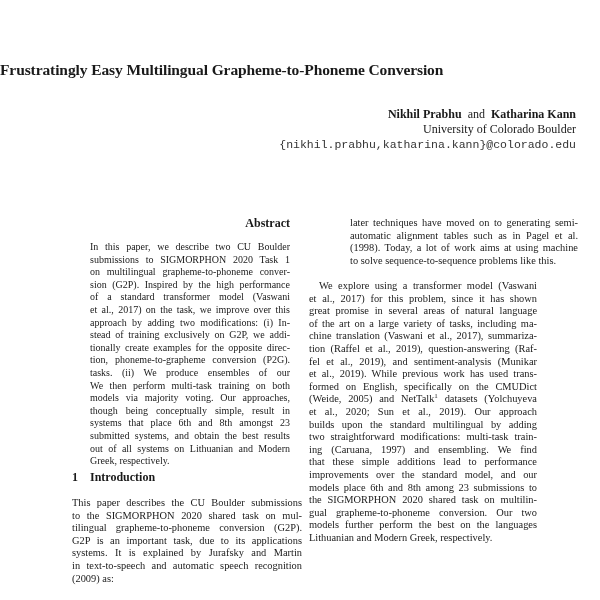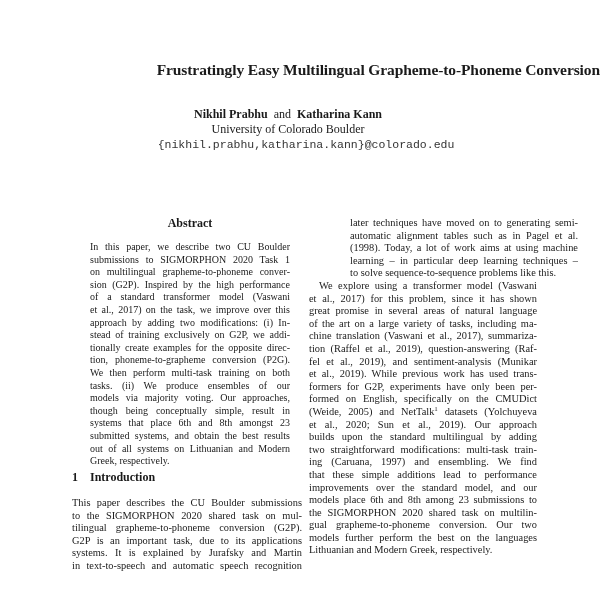--- a/index.html
+++ b/index.html
@@ -1,26 +1,26 @@
 <!DOCTYPE html>
 <html><head>
   <meta charset="utf-8">
   <style>
     html, body { margin:0; padding:0; background:#fff; }
     body { width:600px; height:600px; position:relative; overflow:hidden; color:#1a1a1a;
       font-family:"Liberation Serif", "DejaVu Serif", serif; }
-    .title { position:absolute; left:0; width:600px; top:61px; text-align:right;
+    .title { position:absolute; left:0; width:600px; top:61px; text-align:left;
       font-weight:bold; font-size:15.5px; letter-spacing:-0.1px; }
-    .authors { position:absolute; left:0; width:576px; top:107px; text-align:center; font-size:12px; line-height:15px; }
+    .authors { position:absolute; left:0; width:576px; top:107px; text-align:right; font-size:12px; line-height:15px; }
     .authors b { font-weight:bold; }
     .authors .email { font-family:"Liberation Mono", "DejaVu Sans Mono", monospace; font-size:11.5px; color:#333;padding-left:36px; }
     .col { position:absolute; font-size:10.4px; line-height:12.6px; }
     .line { display:block; text-align:justify; text-align-last:justify; white-space:nowrap; }
     .line.last { text-align-last:left; }
-    .abs-head { position:absolute; left:90px; width:200px; top:216px; text-align:center; font-weight:bold; font-size:12px; }
+    .abs-head { position:absolute; left:90px; width:200px; top:216px; text-align:right; font-weight:bold; font-size:12px; }
     .sec-head { position:absolute; left:72px; top:470px; font-weight:bold; font-size:12px; }
     .sec-head .num { display:inline-block; width:18px; }
     sup { font-size:7px; line-height:0; vertical-align:super; }
   </style>
 </head>
 <body>
 
 <div class="title">Frustratingly Easy Multilingual Grapheme-to-Phoneme Conversion</div>
 
 <div class="authors">
@@ -39,60 +39,59 @@
     <span class="line">In this paper, we describe two CU Boulder</span>
     <span class="line">submissions to SIGMORPHON 2020 Task 1</span>
     <span class="line">on multilingual grapheme-to-phoneme conver-</span>
     <span class="line">sion (G2P). Inspired by the high performance</span>
     <span class="line">of a standard transformer model (Vaswani</span>
     <span class="line">et al., 2017) on the task, we improve over this</span>
     <span class="line">approach by adding two modifications: (i) In-</span>
     <span class="line">stead of training exclusively on G2P, we addi-</span>
     <span class="line">tionally create examples for the opposite direc-</span>
     <span class="line">tion, phoneme-to-grapheme conversion (P2G).</span>
+    <span class="line">tasks.   (ii) We produce ensembles of our</span>
     <span class="line">We then perform multi-task training on both</span>
-    <span class="line">tasks.   (ii) We produce ensembles of our</span>
     <span class="line">models via majority voting. Our approaches,</span>
     <span class="line">though being conceptually simple, result in</span>
     <span class="line">systems that place 6th and 8th amongst 23</span>
     <span class="line">submitted systems, and obtain the best results</span>
     <span class="line">out of all systems on Lithuanian and Modern</span>
     <span class="line last">Greek, respectively.</span>
   </div>
 
 <div class="sec-head">
   <span class="num">1</span><span>Introduction</span>
 </div>
 
 <div class="col" id="intro-body" style="left:72px; top:497px; width:230px;">
     <span class="line">This paper describes the CU Boulder submissions</span>
     <span class="line">to the SIGMORPHON 2020 shared task on mul-</span>
     <span class="line">tilingual grapheme-to-phoneme conversion (G2P).</span>
     <span class="line">G2P is an important task, due to its applications</span>
     <span class="line">systems.  It is explained by Jurafsky and Martin</span>
     <span class="line">in text-to-speech and automatic speech recognition</span>
+    <span class="line last">(2009) as:</span>
   </div>
 
 <div class="col" id="right-p1" style="left:309px; top:217px; width:228px;margin-left:41px;">
     <span class="line">later techniques have moved on to generating semi-</span>
     <span class="line">automatic alignment tables such as in Pagel et al.</span>
     <span class="line">(1998). Today, a lot of work aims at using machine</span>
-    <span class="line">learning – in particular deep learning techniques –</span>
     <span class="line last">to solve sequence-to-sequence problems like this.</span>
   </div>
 <div class="col" id="right-p2" style="left:309px; top:280px; width:228px;">
     <span class="line" style="padding-left: 10px;">We explore using a transformer model (Vaswani</span>
     <span class="line">et al., 2017) for this problem, since it has shown</span>
     <span class="line">great promise in several areas of natural language</span>
     <span class="line">of the art on a large variety of tasks, including ma-</span>
     <span class="line">chine translation (Vaswani et al., 2017), summariza-</span>
     <span class="line">tion (Raffel et al., 2019), question-answering (Raf-</span>
     <span class="line">fel et al., 2019), and sentiment-analysis (Munikar</span>
     <span class="line">et al., 2019). While previous work has used trans-</span>
-    <span class="line">formers for G2P, experiments have only been per-</span>
     <span class="line">formed on English, specifically on the CMUDict</span>
     <span class="line"><span>(Weide, 2005) and NetTalk</span><sup>1</sup><span> datasets (Yolchuyeva</span></span>
     <span class="line">et al., 2020; Sun et al., 2019).  Our approach</span>
     <span class="line">builds upon the standard multilingual by adding</span>
     <span class="line">two straightforward modifications: multi-task train-</span>
     <span class="line">ing (Caruana, 1997) and ensembling.  We find</span>
     <span class="line">that these simple additions lead to performance</span>
     <span class="line">improvements over the standard model, and our</span>
     <span class="line">models place 6th and 8th among 23 submissions to</span>
     <span class="line">the SIGMORPHON 2020 shared task on multilin-</span>

